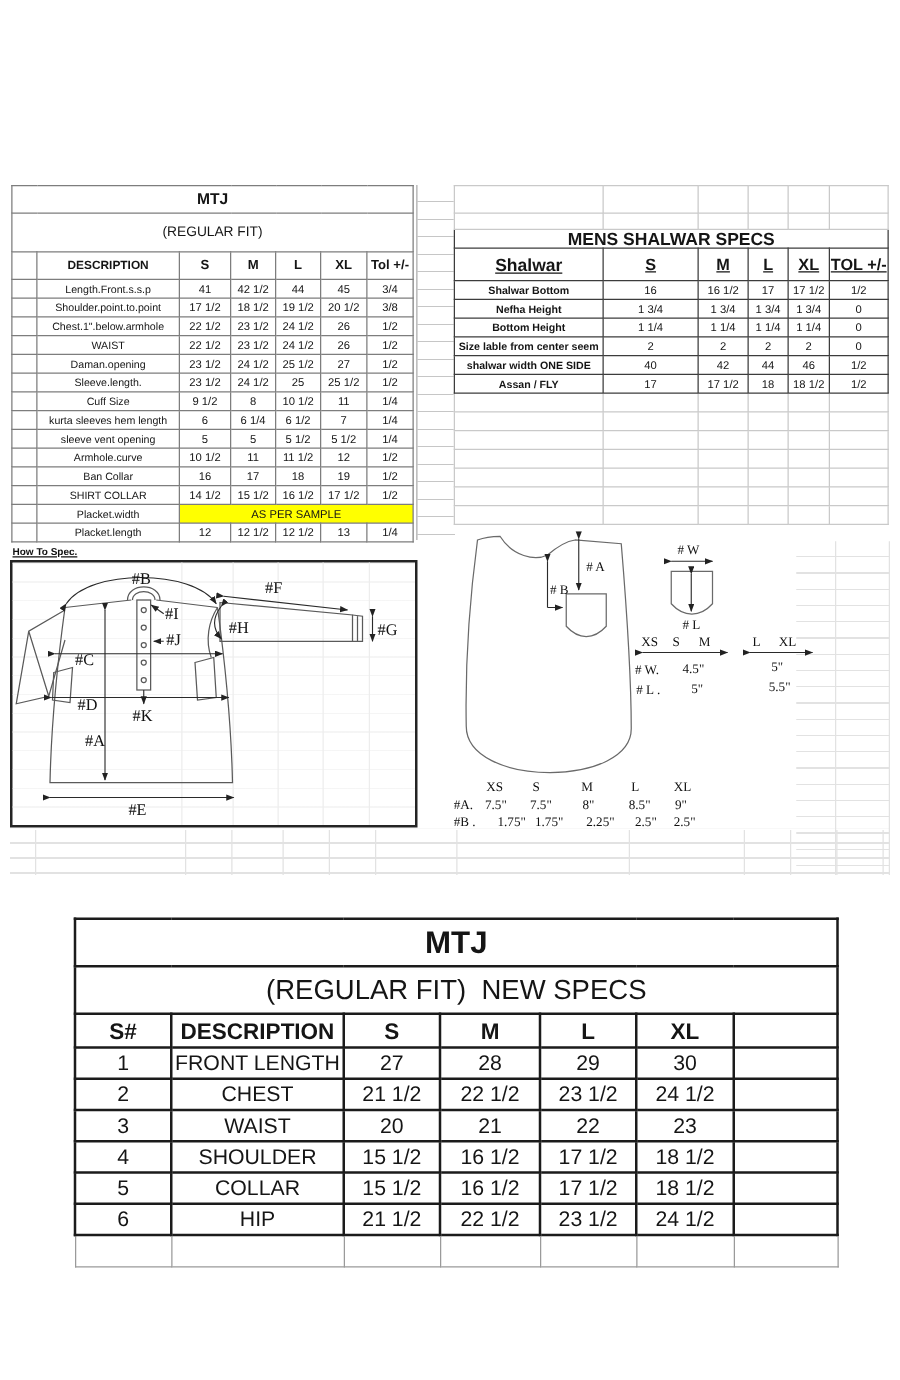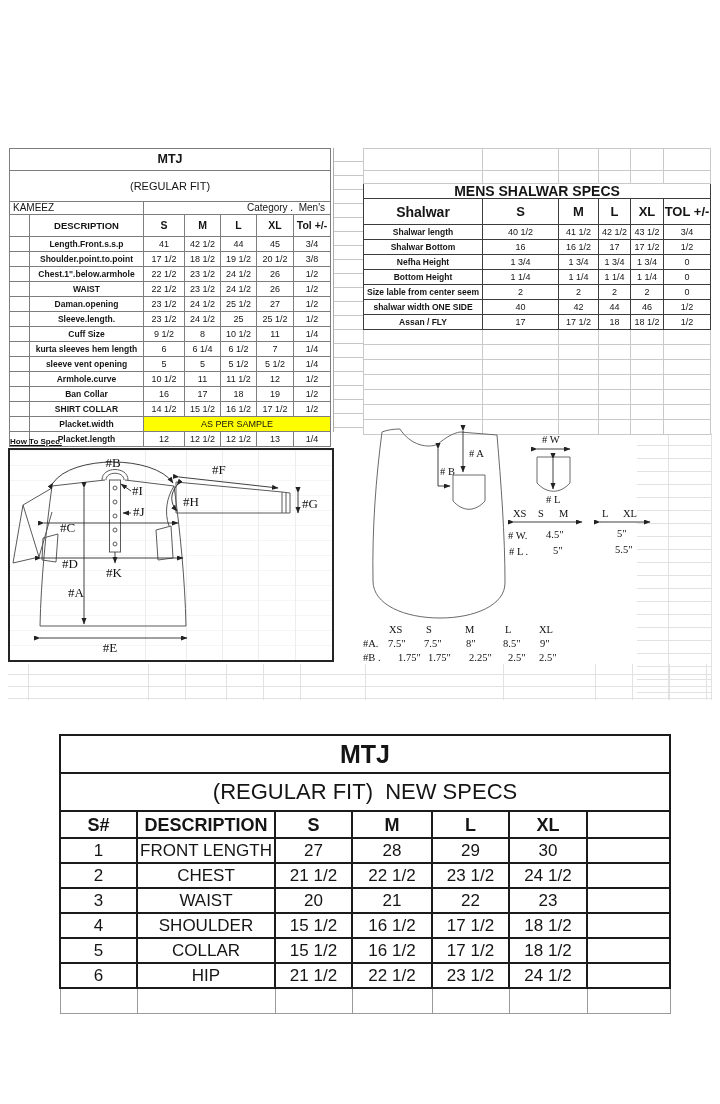--- a/index.html
+++ b/index.html
@@ -12,30 +12,30 @@
   
   #kameez{left:9px;top:148px;width:321px;}
   #kameez td{border:1px solid #7d7d7d;font-size:9px;}
   #kameez tr.rt{height:22px} #kameez tr.rt td{font-size:12.5px;font-weight:bold;}
   #kameez tr.rs{height:31px} #kameez tr.rs td{font-size:11px;}
   #kameez tr.rc{height:13px} #kameez tr.rc td{font-size:10px;}
   #kameez tr.rc td.l{padding-left:3px;} #kameez tr.rc td.r{padding-right:5px;}
   #kameez tr.rh{height:22px} #kameez tr.rh td{font-weight:bold;}
   #kameez td.hd1{font-size:9.5px;} #kameez td.hd2{font-size:10.5px;}
   #kameez tr.rd{height:15px}
-  #kameez td.desc{font-weight:bold;font-size:8.5px;text-align:center;}
+  #kameez td.desc{font-weight:normal;font-size:8.5px;text-align:center;}
   #kameez td.hl{background:#ffff00;font-size:9px;}
 
   
   #shalwar{left:363px;top:148px;width:347px;}
   #shalwar td{border:1px solid #3c3c3c;font-size:9px;}
   #shalwar tr.g1{height:22px} #shalwar tr.g2{height:13px} #shalwar tr.g3{height:15px}
   #shalwar tr.g1 td,#shalwar tr.g2 td,#shalwar tr.g3 td{border:1px solid #c9c9c9;}
   #shalwar tr.rt{height:13px} #shalwar tr.rt td{font-weight:bold;font-size:14px;}
-  #shalwar tr.rh{height:26px} #shalwar tr.rh td{font-weight:bold;}
+  #shalwar tr.rh{height:26px} #shalwar tr.rh td{font-weight:bold;text-decoration:underline;}
   #shalwar td.hd1{font-size:14px;} #shalwar td.hd2{font-size:13px;}
   #shalwar tr.rd{height:15px}
   #shalwar td.desc{font-weight:bold;font-size:8.5px;text-align:center;}
 
   
   #waistcoat{left:59px;top:734px;width:610px;}
   #waistcoat td{border:2px solid #1b1b1b;font-size:17px;}
   #waistcoat tr.rt{height:38px} #waistcoat tr.rt td{font-size:25px;font-weight:bold;}
   #waistcoat tr.rs{height:38px} #waistcoat tr.rs td{font-size:22px;}
   #waistcoat tr.rc{height:33px} #waistcoat tr.rc td{font-size:20px;}
@@ -108,24 +108,20 @@
         <col style="width:37px">
         <col style="width:37px">
       </colgroup>
     <tbody>
         <tr class="rt">
           <td class="c" colspan="7">MTJ</td>
         </tr>
         <tr class="rs">
           <td class="c" colspan="7">(REGULAR FIT)</td>
         </tr>
-        <tr class="rc">
-          <td class="l" colspan="2">KAMEEZ</td>
-          <td class="r" colspan="5">Category .  Men's</td>
-        </tr>
         <tr class="rh">
           <td></td>
           <td class="c hd1">DESCRIPTION</td>
           <td class="c hd2">S</td>
           <td class="c hd2">M</td>
           <td class="c hd2">L</td>
           <td class="c hd2">XL</td>
           <td class="c hd2">Tol +/-</td>
         </tr>
         <tr class="rd">
@@ -282,28 +278,20 @@
         <tr class="rt">
           <td class="c" colspan="6">MENS SHALWAR SPECS</td>
         </tr>
         <tr class="rh">
           <td class="c hd1">Shalwar</td>
           <td class="c hd2">S</td>
           <td class="c hd2">M</td>
           <td class="c hd2">L</td>
           <td class="c hd2">XL</td>
           <td class="c hd2">TOL +/-</td>
-        </tr>
-        <tr class="rd">
-          <td class="desc">Shalwar length</td>
-          <td class="c">40 1/2</td>
-          <td class="c">41 1/2</td>
-          <td class="c">42 1/2</td>
-          <td class="c">43 1/2</td>
-          <td class="c">3/4</td>
         </tr>
         <tr class="rd">
           <td class="desc">Shalwar Bottom</td>
           <td class="c">16</td>
           <td class="c">16 1/2</td>
           <td class="c">17</td>
           <td class="c">17 1/2</td>
           <td class="c">1/2</td>
         </tr>
         <tr class="rd">

